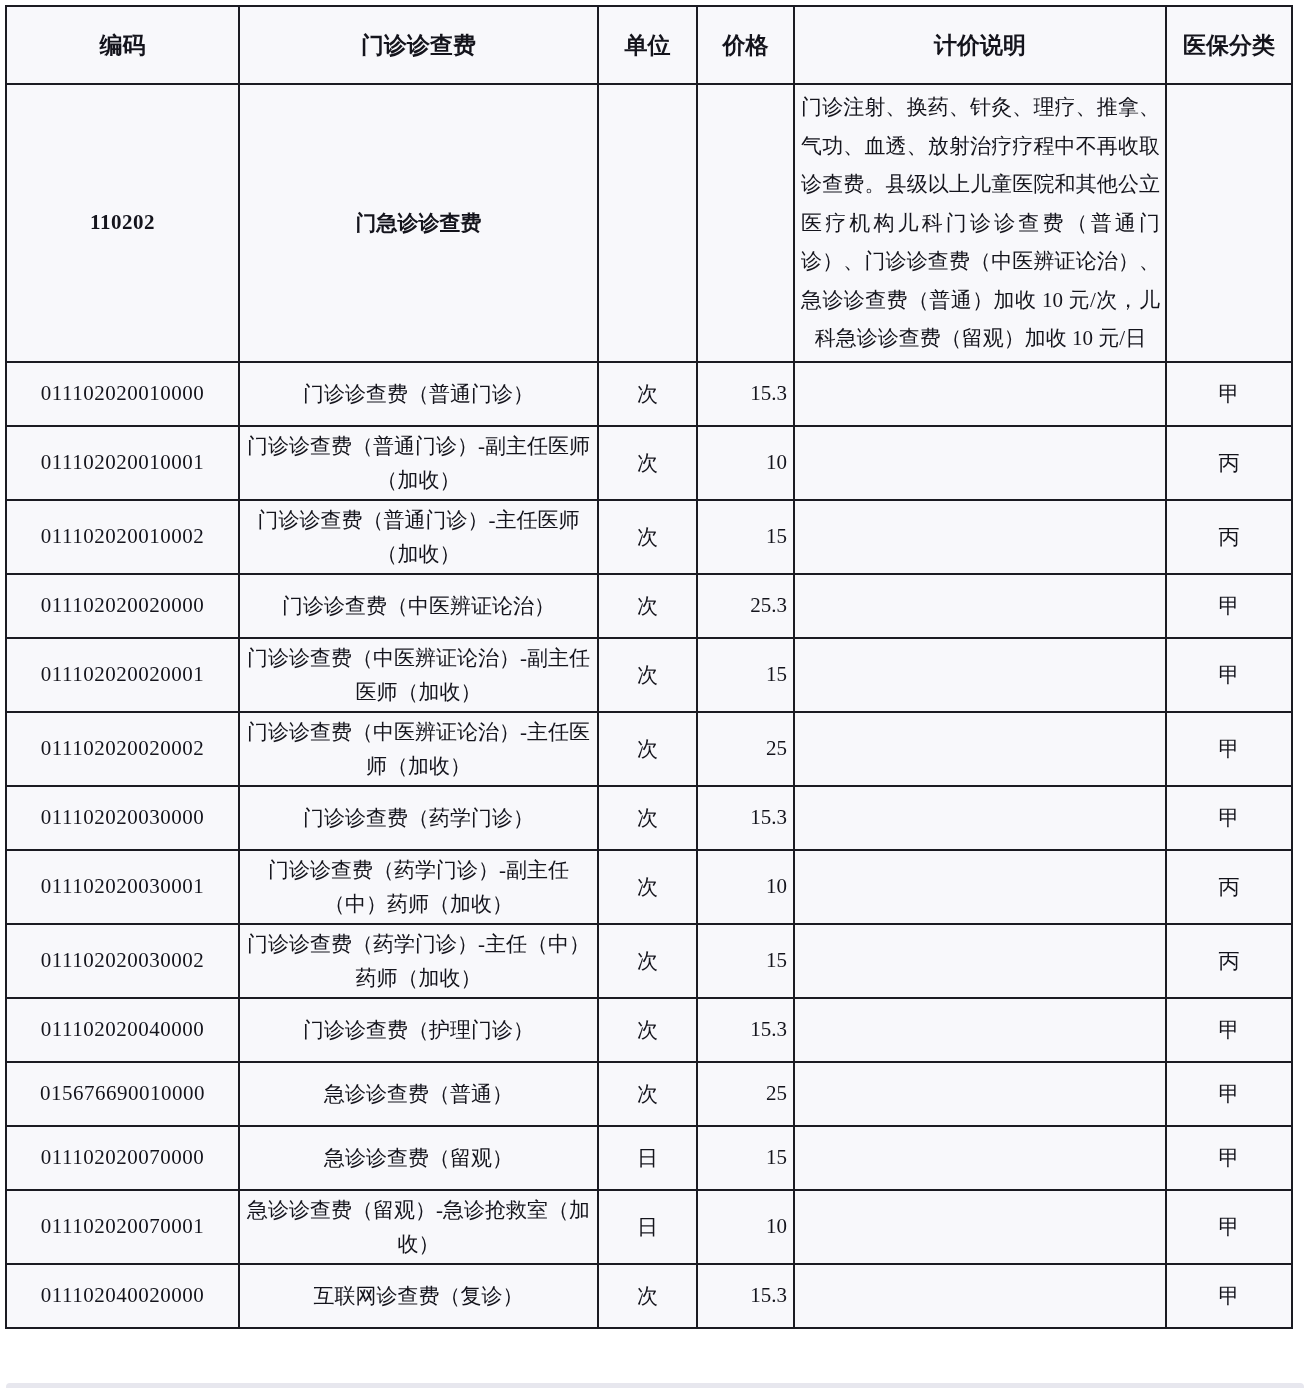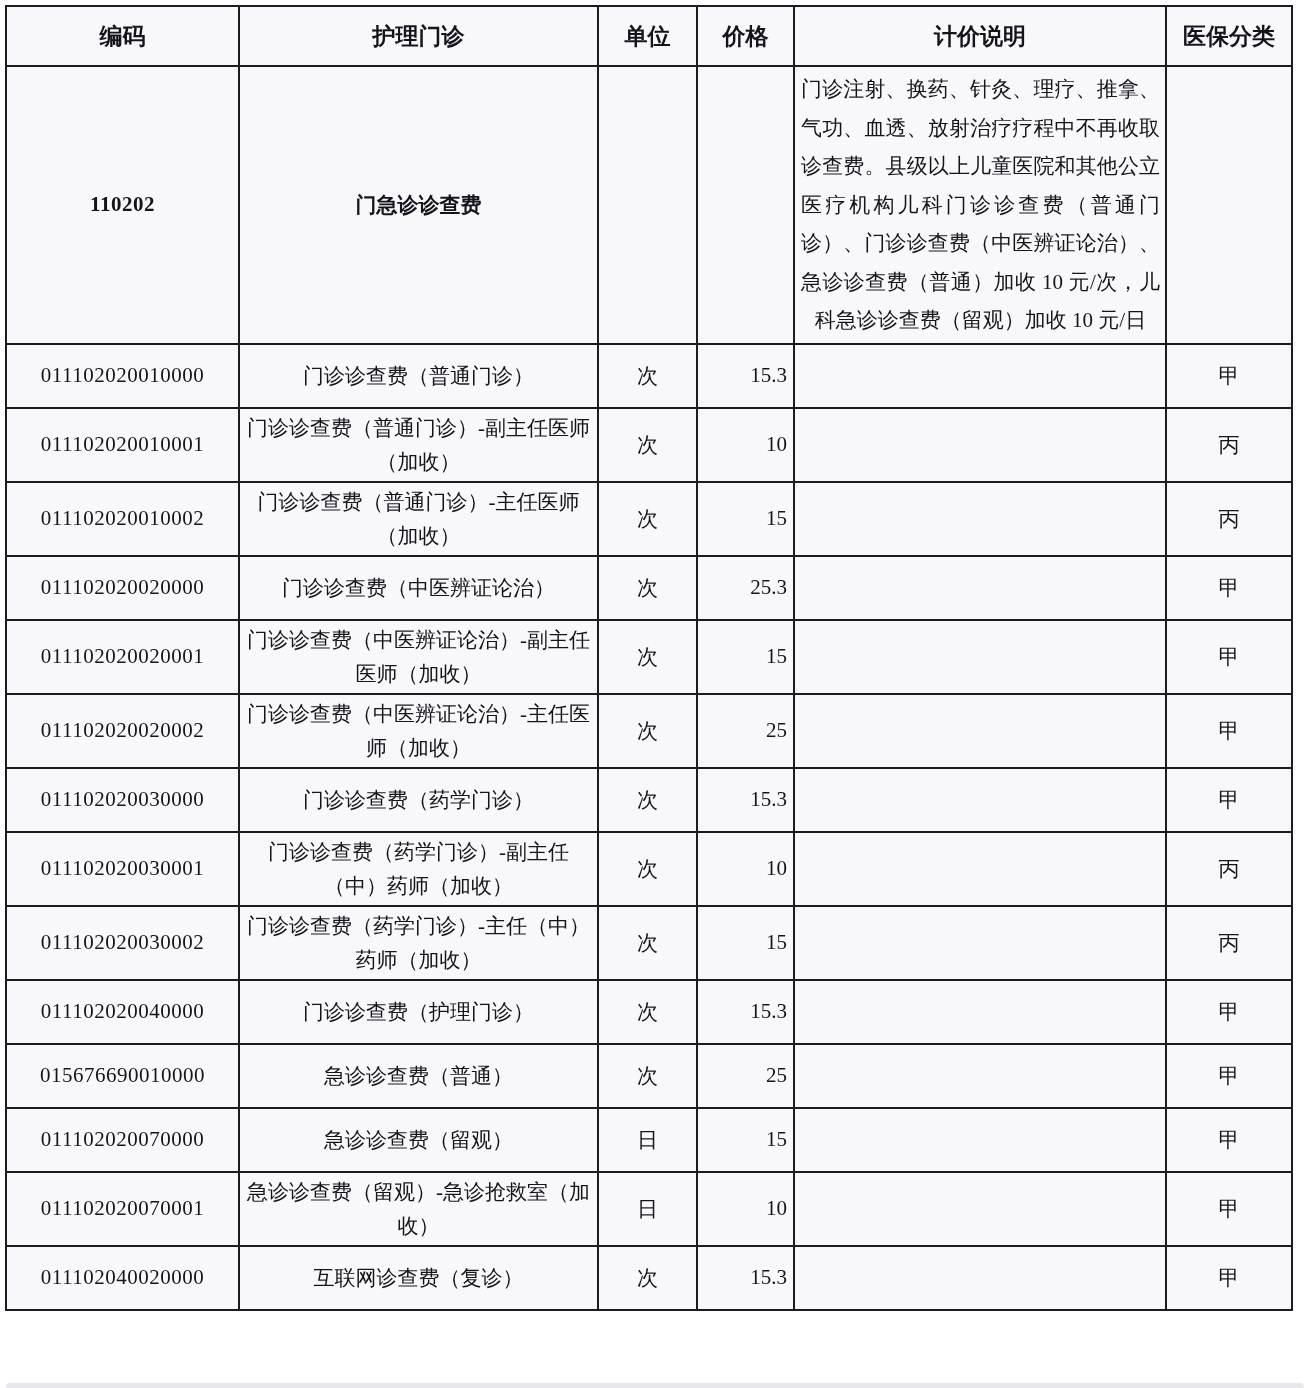--- a/index.html
+++ b/index.html
@@ -22,21 +22,21 @@
   .fee-table th, .fee-table td {
     border: 2px solid #1b1b22;
     background: #f8f8fb;
     padding: 2px 6px;
     overflow: hidden;
     vertical-align: middle;
   }
   .fee-table thead th {
     font-size: 23px;
     font-weight: bold;
-    height: 60px;
+    height: 78px;
     text-align: center;
   }
   .c-code  { text-align: center; font-size: 21px; letter-spacing: 0.5px; }
   .c-name  { text-align: center; font-size: 21px; line-height: 34px; padding: 2px 2px; }
   .c-unit  { text-align: center; font-size: 21px; }
   .c-price { text-align: right; font-size: 21px; }
   .c-note  { font-size: 21px; }
   .c-cat   { text-align: center; font-size: 21px; }
 
   tbody.rows td { height: 64px; }
@@ -69,21 +69,21 @@
       <col style="width:233px">
       <col style="width:359px">
       <col style="width:99px">
       <col style="width:97px">
       <col style="width:372px">
       <col style="width:126px">
     </colgroup>
     <thead>
       <tr>
         <th>编码</th>
-        <th>护理门诊</th>
+        <th>门诊诊查费</th>
         <th>单位</th>
         <th>价格</th>
         <th>计价说明</th>
         <th>医保分类</th>
       </tr>
     </thead>
     <tbody>
       <tr class="group-row">
         <td class="c-code">110202</td>
         <td class="c-name">门急诊诊查费</td>

